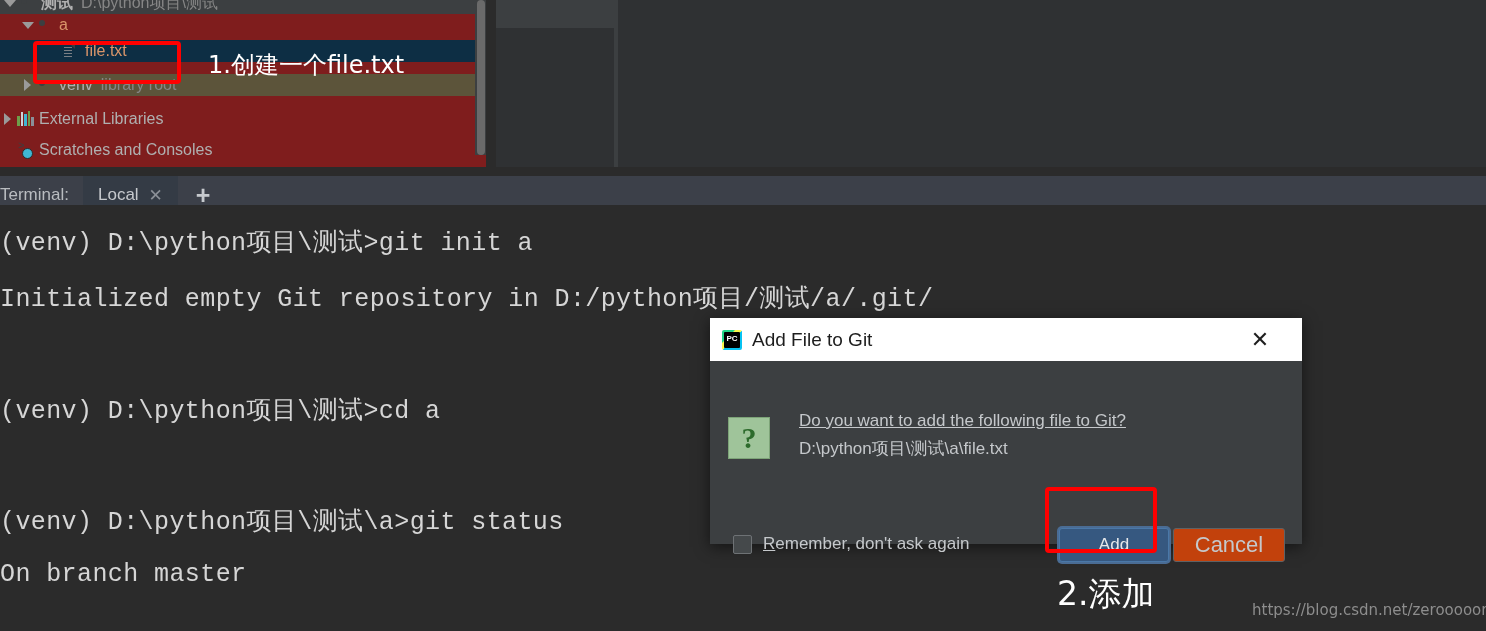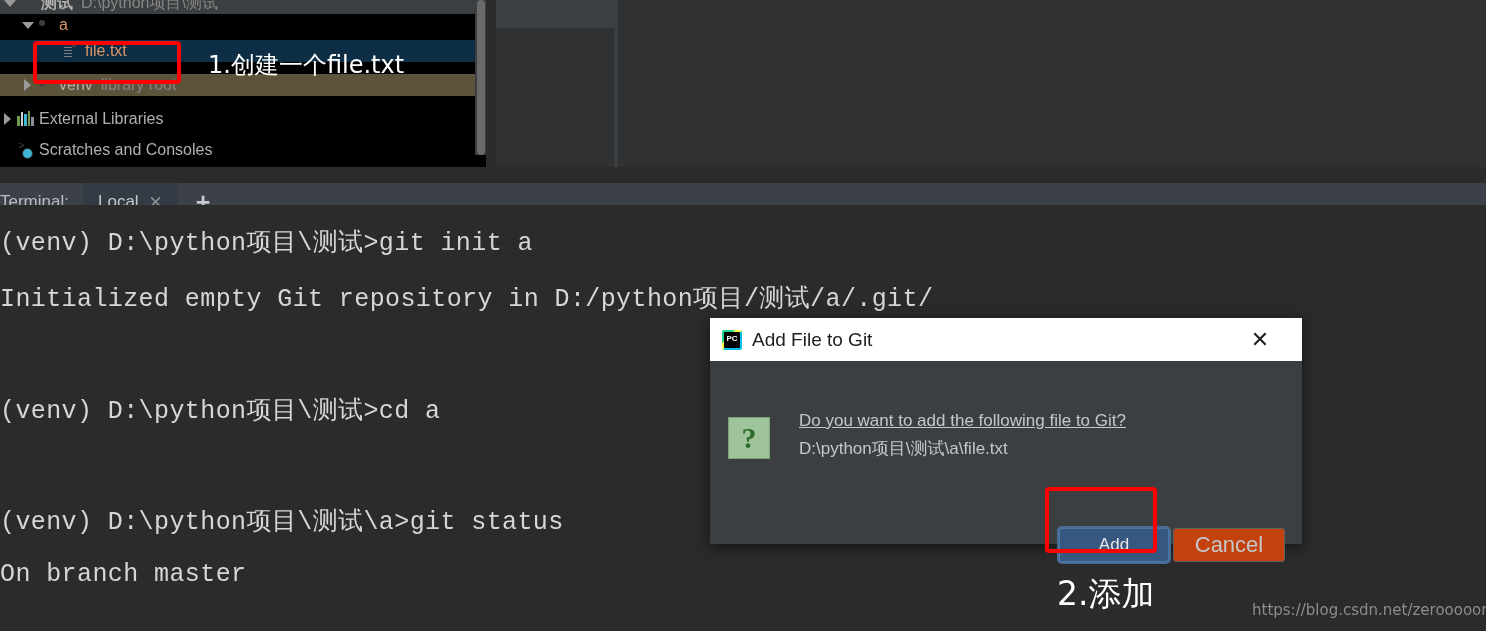--- a/index.html
+++ b/index.html
@@ -14,21 +14,21 @@
     overflow: hidden;
     font-family: "Liberation Sans", sans-serif;
     -webkit-font-smoothing: antialiased;
   }
 
   
   #project-panel {
     position: absolute;
     left: 0; top: 0;
     width: 486px; height: 167px;
-    background: #000000;
+    background: #7f1d1d;
     overflow: hidden;
   }
   .tree-row {
     position: absolute;
     left: 0;
     width: 486px;
     height: 22px;
     display: flex;
     align-items: center;
     font-size: 16px;
@@ -175,21 +175,21 @@
   #editor-divider {
     position: absolute;
     left: 614px; top: 0;
     width: 4px; height: 167px;
     background: #3c3f41;
   }
 
   
   #terminal-bar {
     position: absolute;
-    left: 0; top: 183px;
+    left: 0; top: 176px;
     width: 1486px; height: 38px;
     background: #3c4049;
     display: flex;
     align-items: center;
   }
   #terminal-label {
     font-size: 17px;
     color: #b9bcc0;
     padding: 0 14px 0 0;
     line-height: 38px;
@@ -481,20 +481,24 @@
   <div id="dialog-titlebar">
     <span id="dialog-app-icon"></span>
     <span id="dialog-title">Add File to Git</span>
     <span id="dialog-close">✕</span>
   </div>
   <div id="dialog-body">
     <div id="dialog-question-icon">?</div>
     <div class="dialog-text" id="dialog-msg-1">Do you want to add the following file to Git?</div>
     <div class="dialog-text" id="dialog-msg-2">D:\python项目\测试\a\file.txt</div>
 
+    <div id="dialog-checkbox-wrap">
+      <span id="dialog-checkbox"></span>
+      <span id="dialog-checkbox-label"><u>R</u><span>emember, don't ask again</span></span>
+    </div>
 
     <div id="dialog-add-button">
         <u>A</u>
         <span>dd</span>
       </div>
     <div id="dialog-cancel-button">Cancel</div>
   </div>
 </div>
 
 <div class="annot-box" id="annot-box-file"></div>

